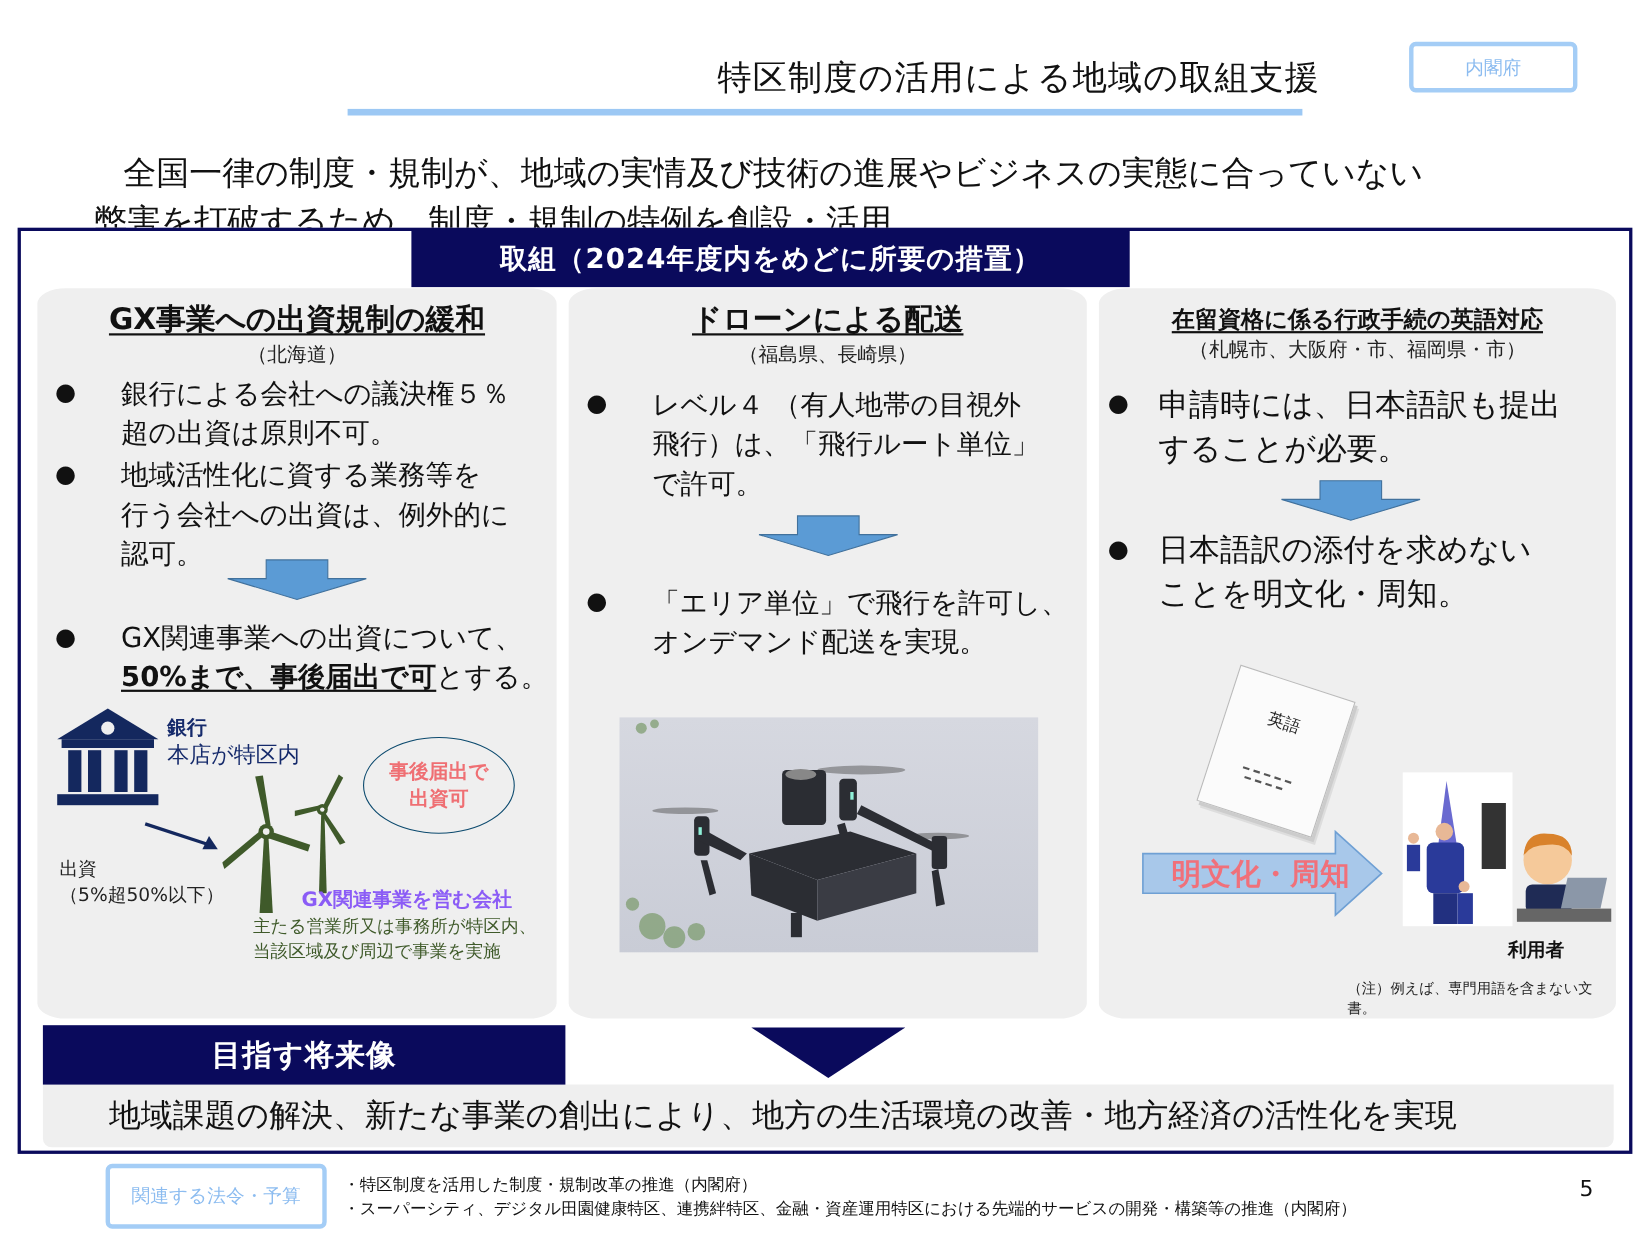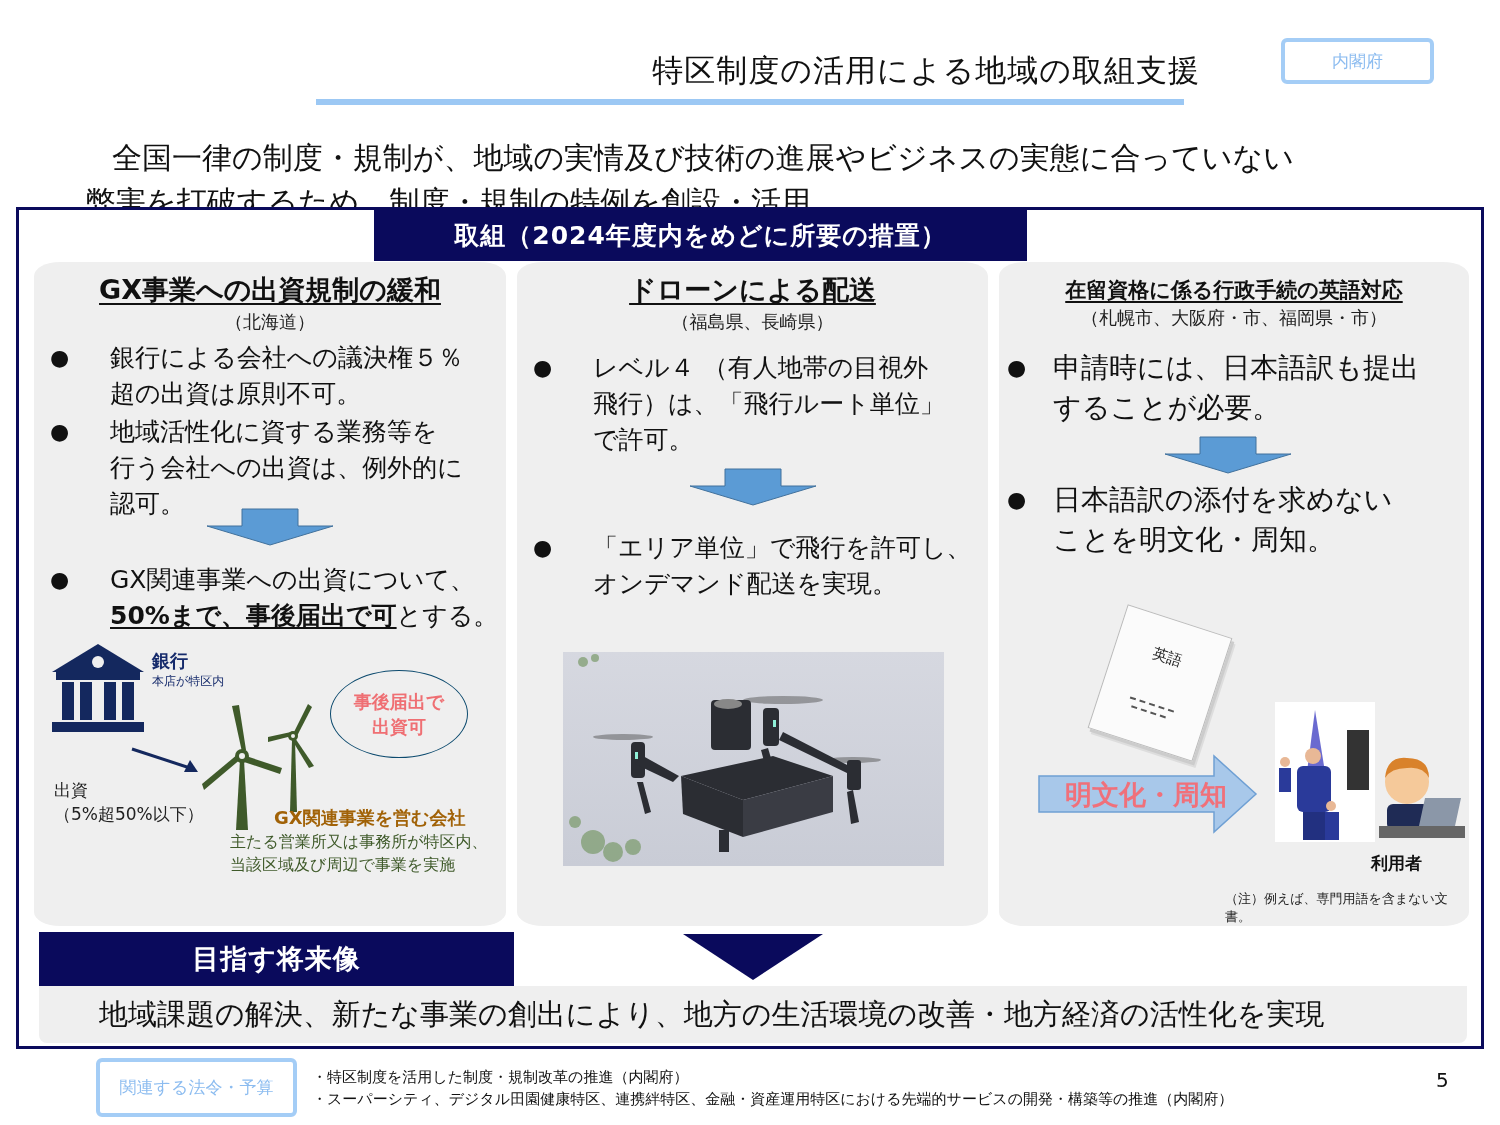--- a/index.html
+++ b/index.html
@@ -29,24 +29,24 @@
 
   .bullet { position: absolute; font-size: 25px; line-height: 36px; color: #111; }
   .bullet .dot { position: absolute; left: 0; top: 0; font-size: 22px; }
   .bullet .txt { display: block; padding-left: 60px; }
   .bullet strong { font-weight: bold; text-decoration: underline; text-underline-offset: 3px; }
 
   .down-arrow { position: absolute; }
 
   
   .bank-label { font-size: 18px; font-weight: bold; color: #152a6b; }
-  .bank-sub { font-size: 12px; color: #152a6b; }
+  .bank-sub { font-size: 20px; color: #152a6b; }
   .inv-label { font-size: 17px; color: #222; line-height: 24px; }
   .bubble { border: 1px solid #0c4a6e; border-radius: 50%; color: #ef6f73; font-weight: bold; font-size: 18px; line-height: 25px; text-align: center; display: flex; align-items: center; justify-content: center; }
-  .gx-label { font-size: 18px; font-weight: bold; color: #a16207; }
+  .gx-label { font-size: 18px; font-weight: bold; color: #8b5cf6; }
   .gx-sub { font-size: 16px; color: #3f5a2a; line-height: 23px; }
 
   
   .doc-book { background: #fbfbfb; border: 1px solid #bbb; box-shadow: 3px 3px 0 #ccc, 5px 5px 0 #ddd; transform: rotate(18deg); }
   .arrow-label { color: #f0707a; font-weight: bold; font-size: 27px; }
   .user-label { font-size: 17px; font-weight: bold; color: #111; }
   .note { font-size: 13px; color: #222; }
 
   
   .goal-tab { left: 39px; top: 932px; width: 475px; height: 54px; background: #0a0a5c; color: #fff; font-size: 27px; font-weight: bold; display: flex; align-items: center; justify-content: center; letter-spacing: 1px; }

